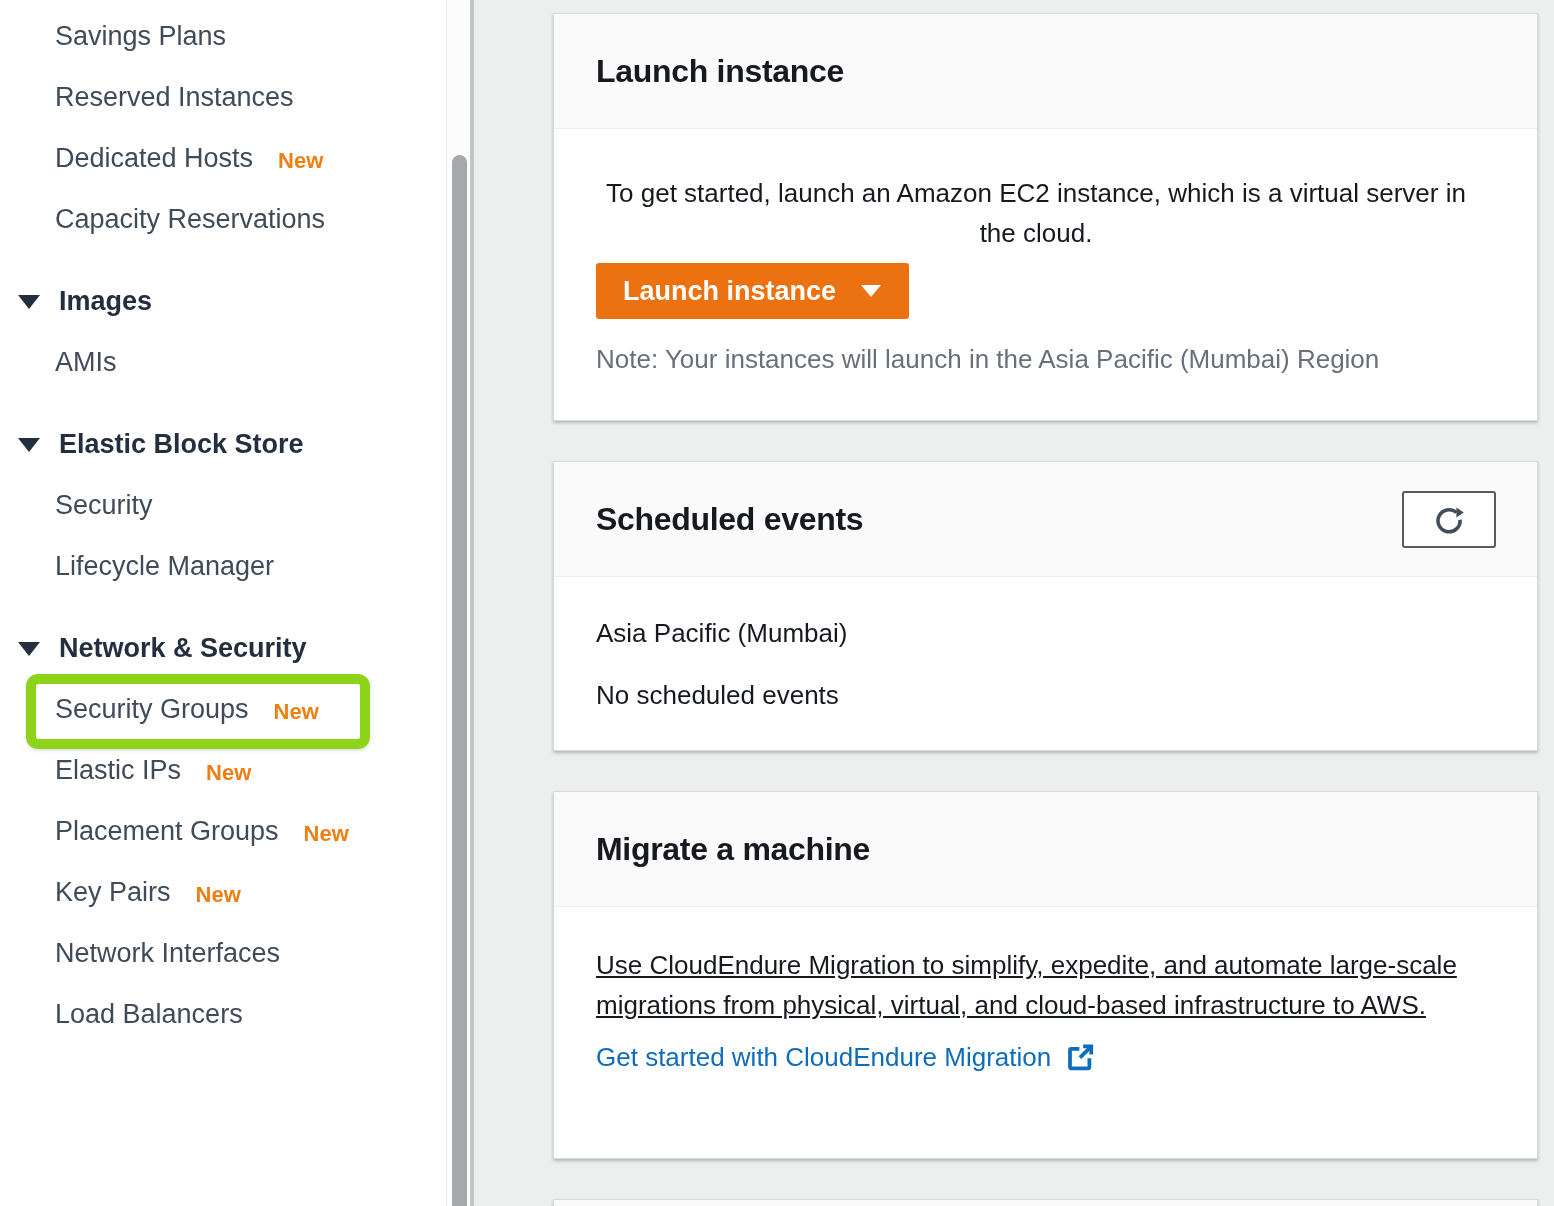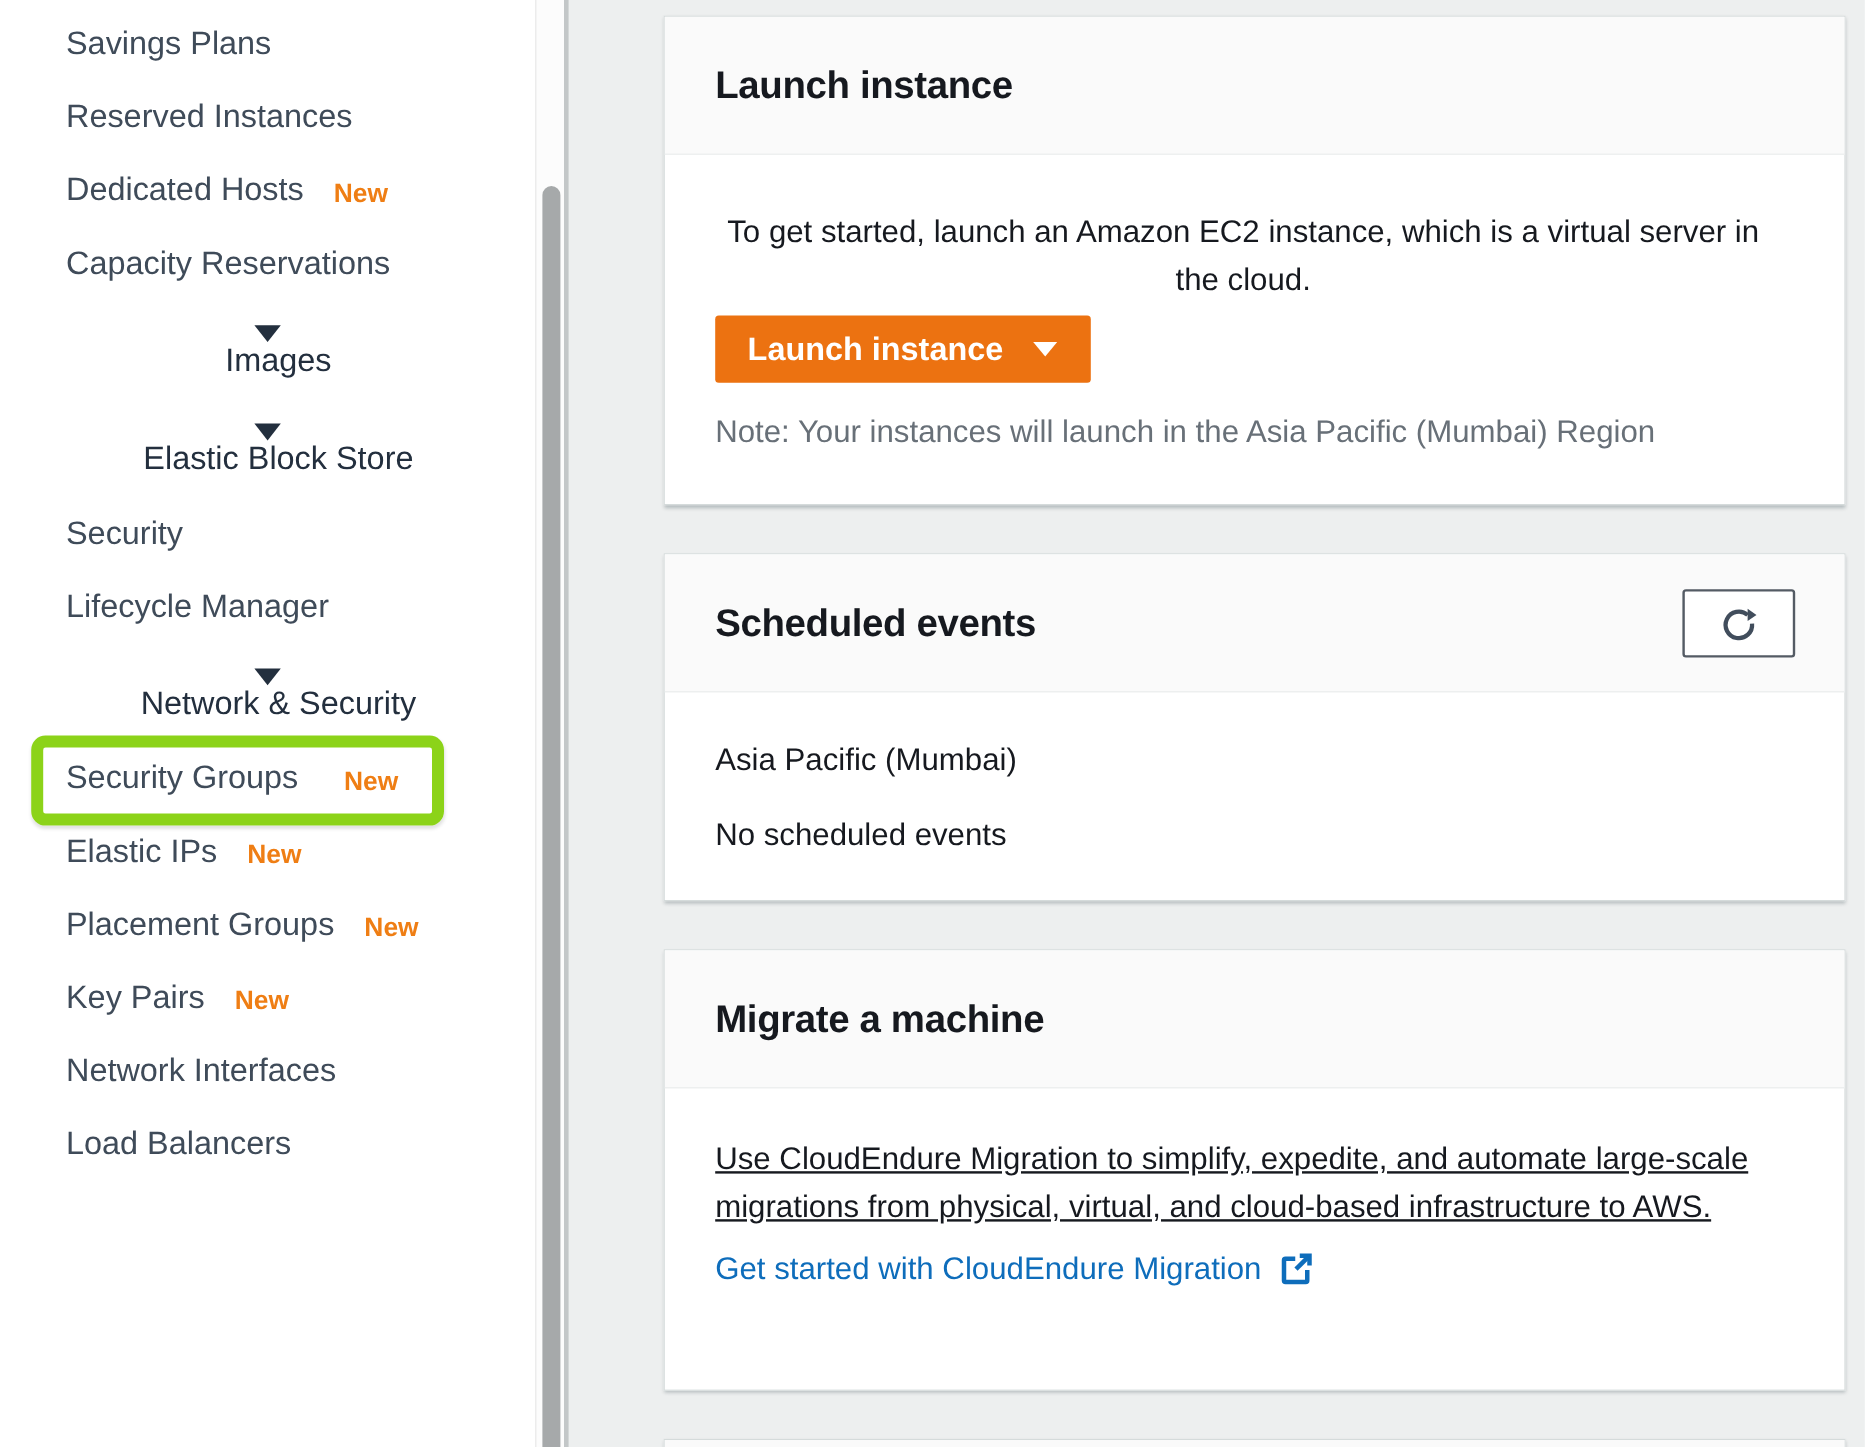--- a/index.html
+++ b/index.html
@@ -5,25 +5,25 @@
   * { margin:0; padding:0; box-sizing:border-box; }
   html,body { width:1554px; height:1206px; overflow:hidden; background:#ffffff;
               font-family:"Liberation Sans","DejaVu Sans",sans-serif; }
 
   
   .sidebar { position:absolute; left:0; top:0; width:446px; height:1206px;
              background:#ffffff; padding-top:6px; font-size:27px; color:#3f4b59; }
   .nav-item { height:61px; display:flex; align-items:center; padding-left:55px;
               cursor:pointer; white-space:nowrap; }
   .nav-section { height:61px; display:flex; align-items:center; padding-left:18px;
-                 margin-top:21px; font-weight:normal; color:#232f3e; cursor:pointer; white-space:nowrap;flex-direction:column; }
+                 margin-top:21px; font-weight:bold; color:#232f3e; cursor:pointer; white-space:nowrap; }
   .tri { width:0; height:0; border-left:11px solid transparent; border-right:11px solid transparent;
          border-top:14px solid #232f3e; margin-right:19px; }
   .badge { font-size:22px; font-weight:bold; color:#ef7e14; margin-left:25px; padding-top:4px; }
-  .nav-item.highlighted { position:relative;gap:13px; }
+  .nav-item.highlighted { position:relative; }
   .green-box { position:absolute; left:26px; top:-5px; width:344px; height:75px;
                border:10px solid #8cd319; border-radius:12px; pointer-events:none;
                box-shadow:0 2px 3px rgba(0,0,0,0.12); }
 
   
   .sb-track { position:absolute; left:446px; top:0; width:24px; height:1206px;
               background:#fcfcfc; border-left:1px solid #e8e8e8; }
   .sb-thumb { position:absolute; left:5px; top:155px; width:15px; height:1100px;
               background:#a6a9aa; border-radius:8px; }
 
@@ -83,20 +83,23 @@
     <span>Dedicated Hosts</span>
     <span class="badge">New</span>
   </div>
   <div class="nav-item">
     <span>Capacity Reservations</span>
   </div>
 
   <div class="nav-section">
     <span class="tri"></span>
     <span>Images</span>
+  </div>
+  <div class="nav-item">
+    <span>AMIs</span>
   </div>
 
   <div class="nav-section">
     <span class="tri"></span>
     <span>Elastic Block Store</span>
   </div>
   <div class="nav-item">
     <span>Security</span>
   </div>
   <div class="nav-item">

